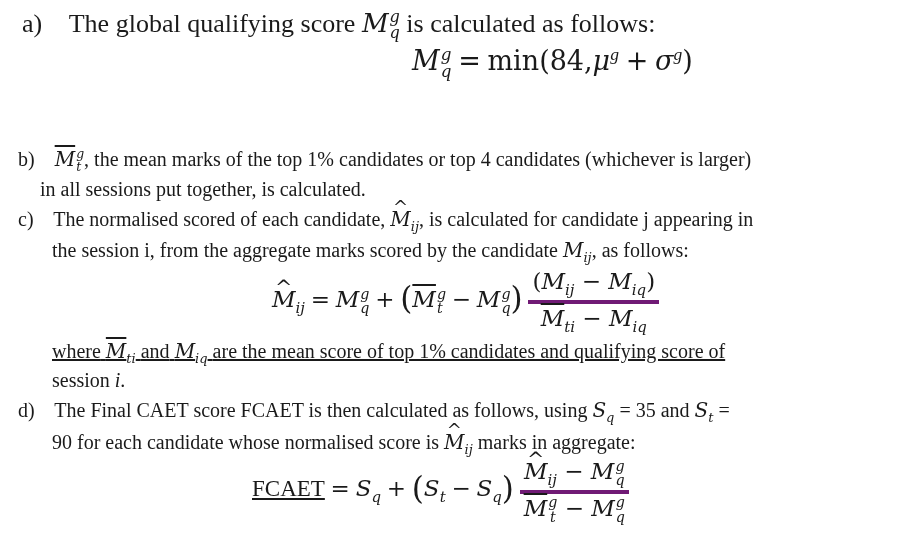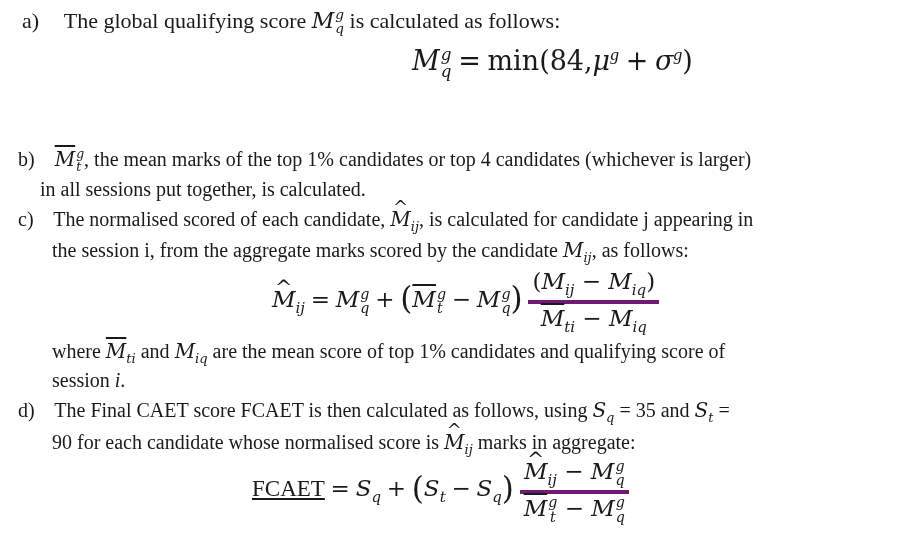--- a/index.html
+++ b/index.html
@@ -3,21 +3,21 @@
 <meta charset="utf-8">
 <style>
   html, body { margin: 0; padding: 0; background: #ffffff; }
   body {
     width: 923px; height: 535px; overflow: hidden; position: relative;
     font-family: "Liberation Serif", "DejaVu Serif", serif;
     color: #1a1a1a;
   }
   .abs { position: absolute; white-space: nowrap; }
   .top-cut { top: -14px; left: 160px; font-size: 24px; color: #333; }
-  .para-a { left: 22px; top: 8px; font-size: 22px; }
+  .para-a { left: 22px; top: 8px; font-size: 26px; }
   .para { font-size: 20px; }
   .label { display: inline-block; }
   .m { font-family: "DejaVu Serif", "Liberation Serif", serif; font-style: italic; }
   .mr { font-family: "DejaVu Serif", "Liberation Serif", serif; font-style: normal; }
   .sup-sub { display: inline-flex; flex-direction: column; vertical-align: middle; line-height: 1; font-size: 0.62em; margin-left: 1px; }
   .sup-sub span { display: block; font-style: italic; }
   sub, sup { font-size: 0.65em; font-style: italic; }
   .bar { text-decoration: overline; }
   .hat { position: relative; display: inline-block; }
   .hat::before { content: "^"; position: absolute; top: -0.55em; left: 0.15em; font-size: 0.9em; font-style: normal; }
@@ -90,21 +90,21 @@
   <span class="m"><span>M</span><span class="sup-sub">
         <span>g</span>
         <span>q</span>
       </span></span><span class="mr big-paren">)</span>
   <span class="frac">
     <span class="num m"><span class="mr">(</span><span>M</span><sub>ij</sub> <span class="mr">−</span> <span>M</span><sub>iq</sub><span class="mr">)</span></span>
     <span class="den m"><span class="bar">M</span><sub>ti</sub> <span class="mr">−</span> <span>M</span><sub>iq</sub></span>
   </span>
 </div>
 
-<div class="abs para" style="left:52px; top:339px;">
+<div class="abs para" style="left:52px; top:339px;text-decoration:underline;">
   <span>where</span>
   <span class="m"><span class="bar">M</span><sub>ti</sub></span>
   <span>and</span>
   <span class="m"><span>M</span><sub>iq</sub></span>
   <span>are the mean score of top 1% candidates and qualifying score of</span>
 </div>
 <div class="abs para" style="left:52px; top:369px;">
   <span>session</span>
   <i>i</i><span>.</span>
 </div>

